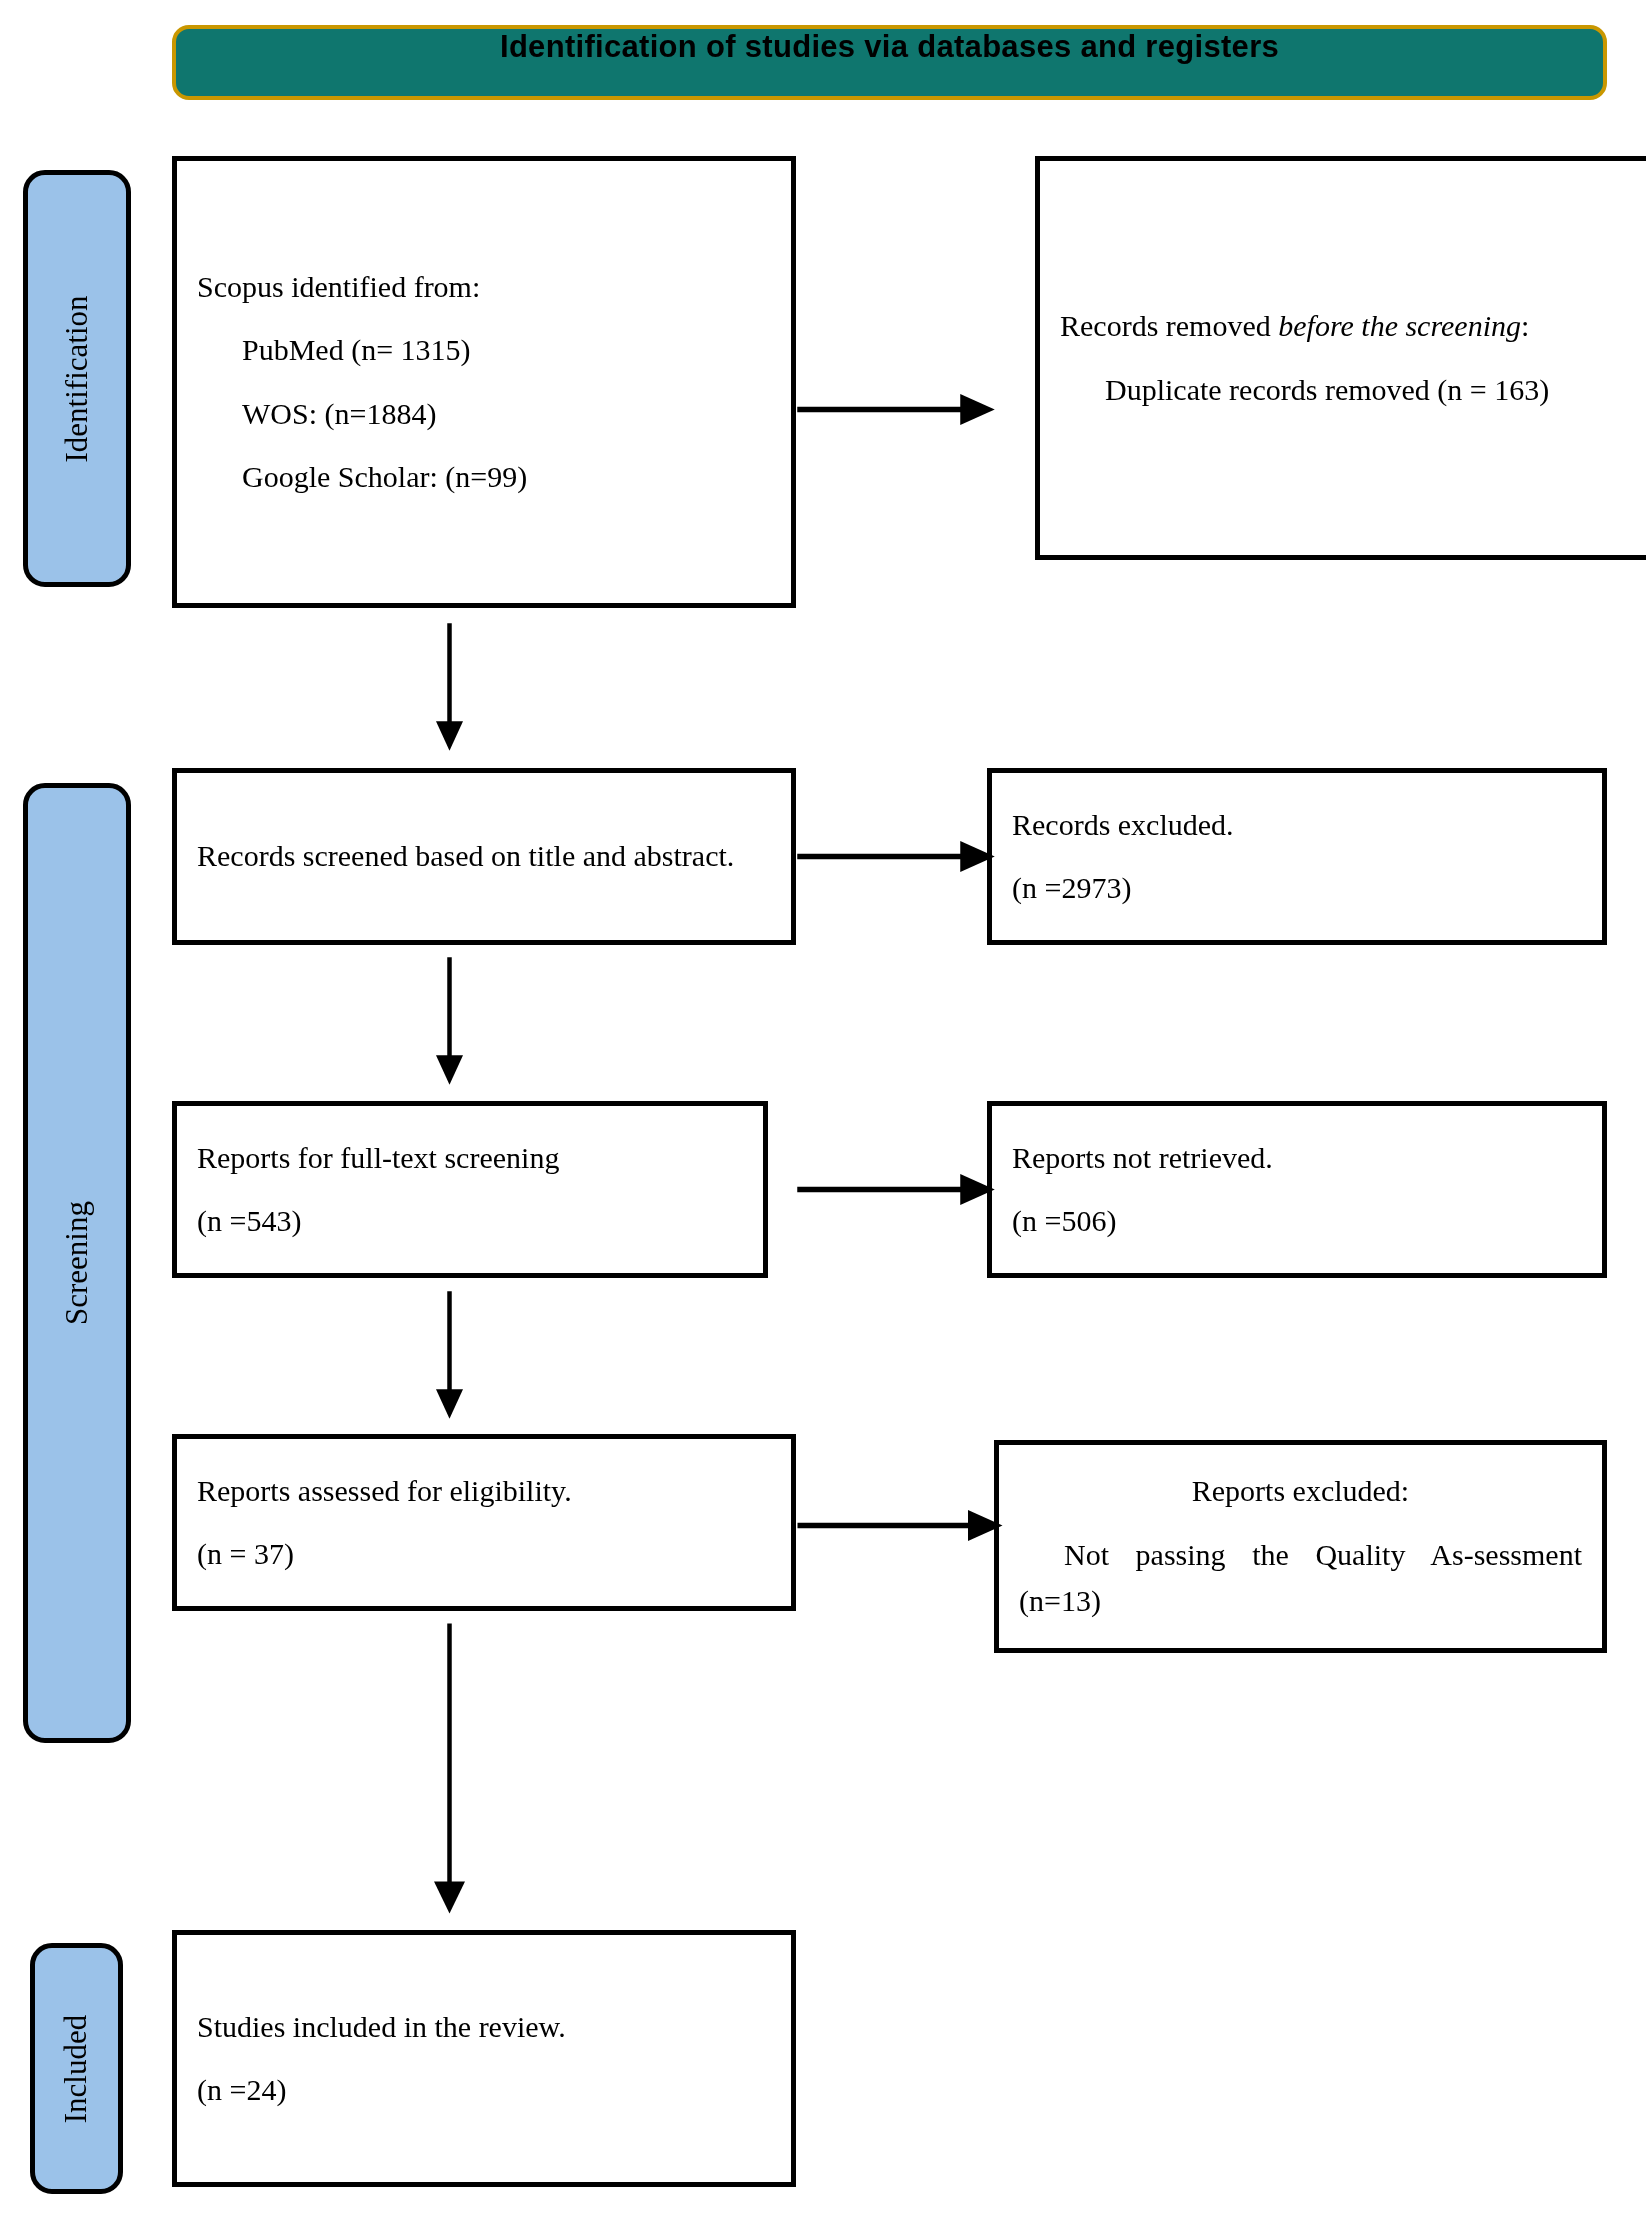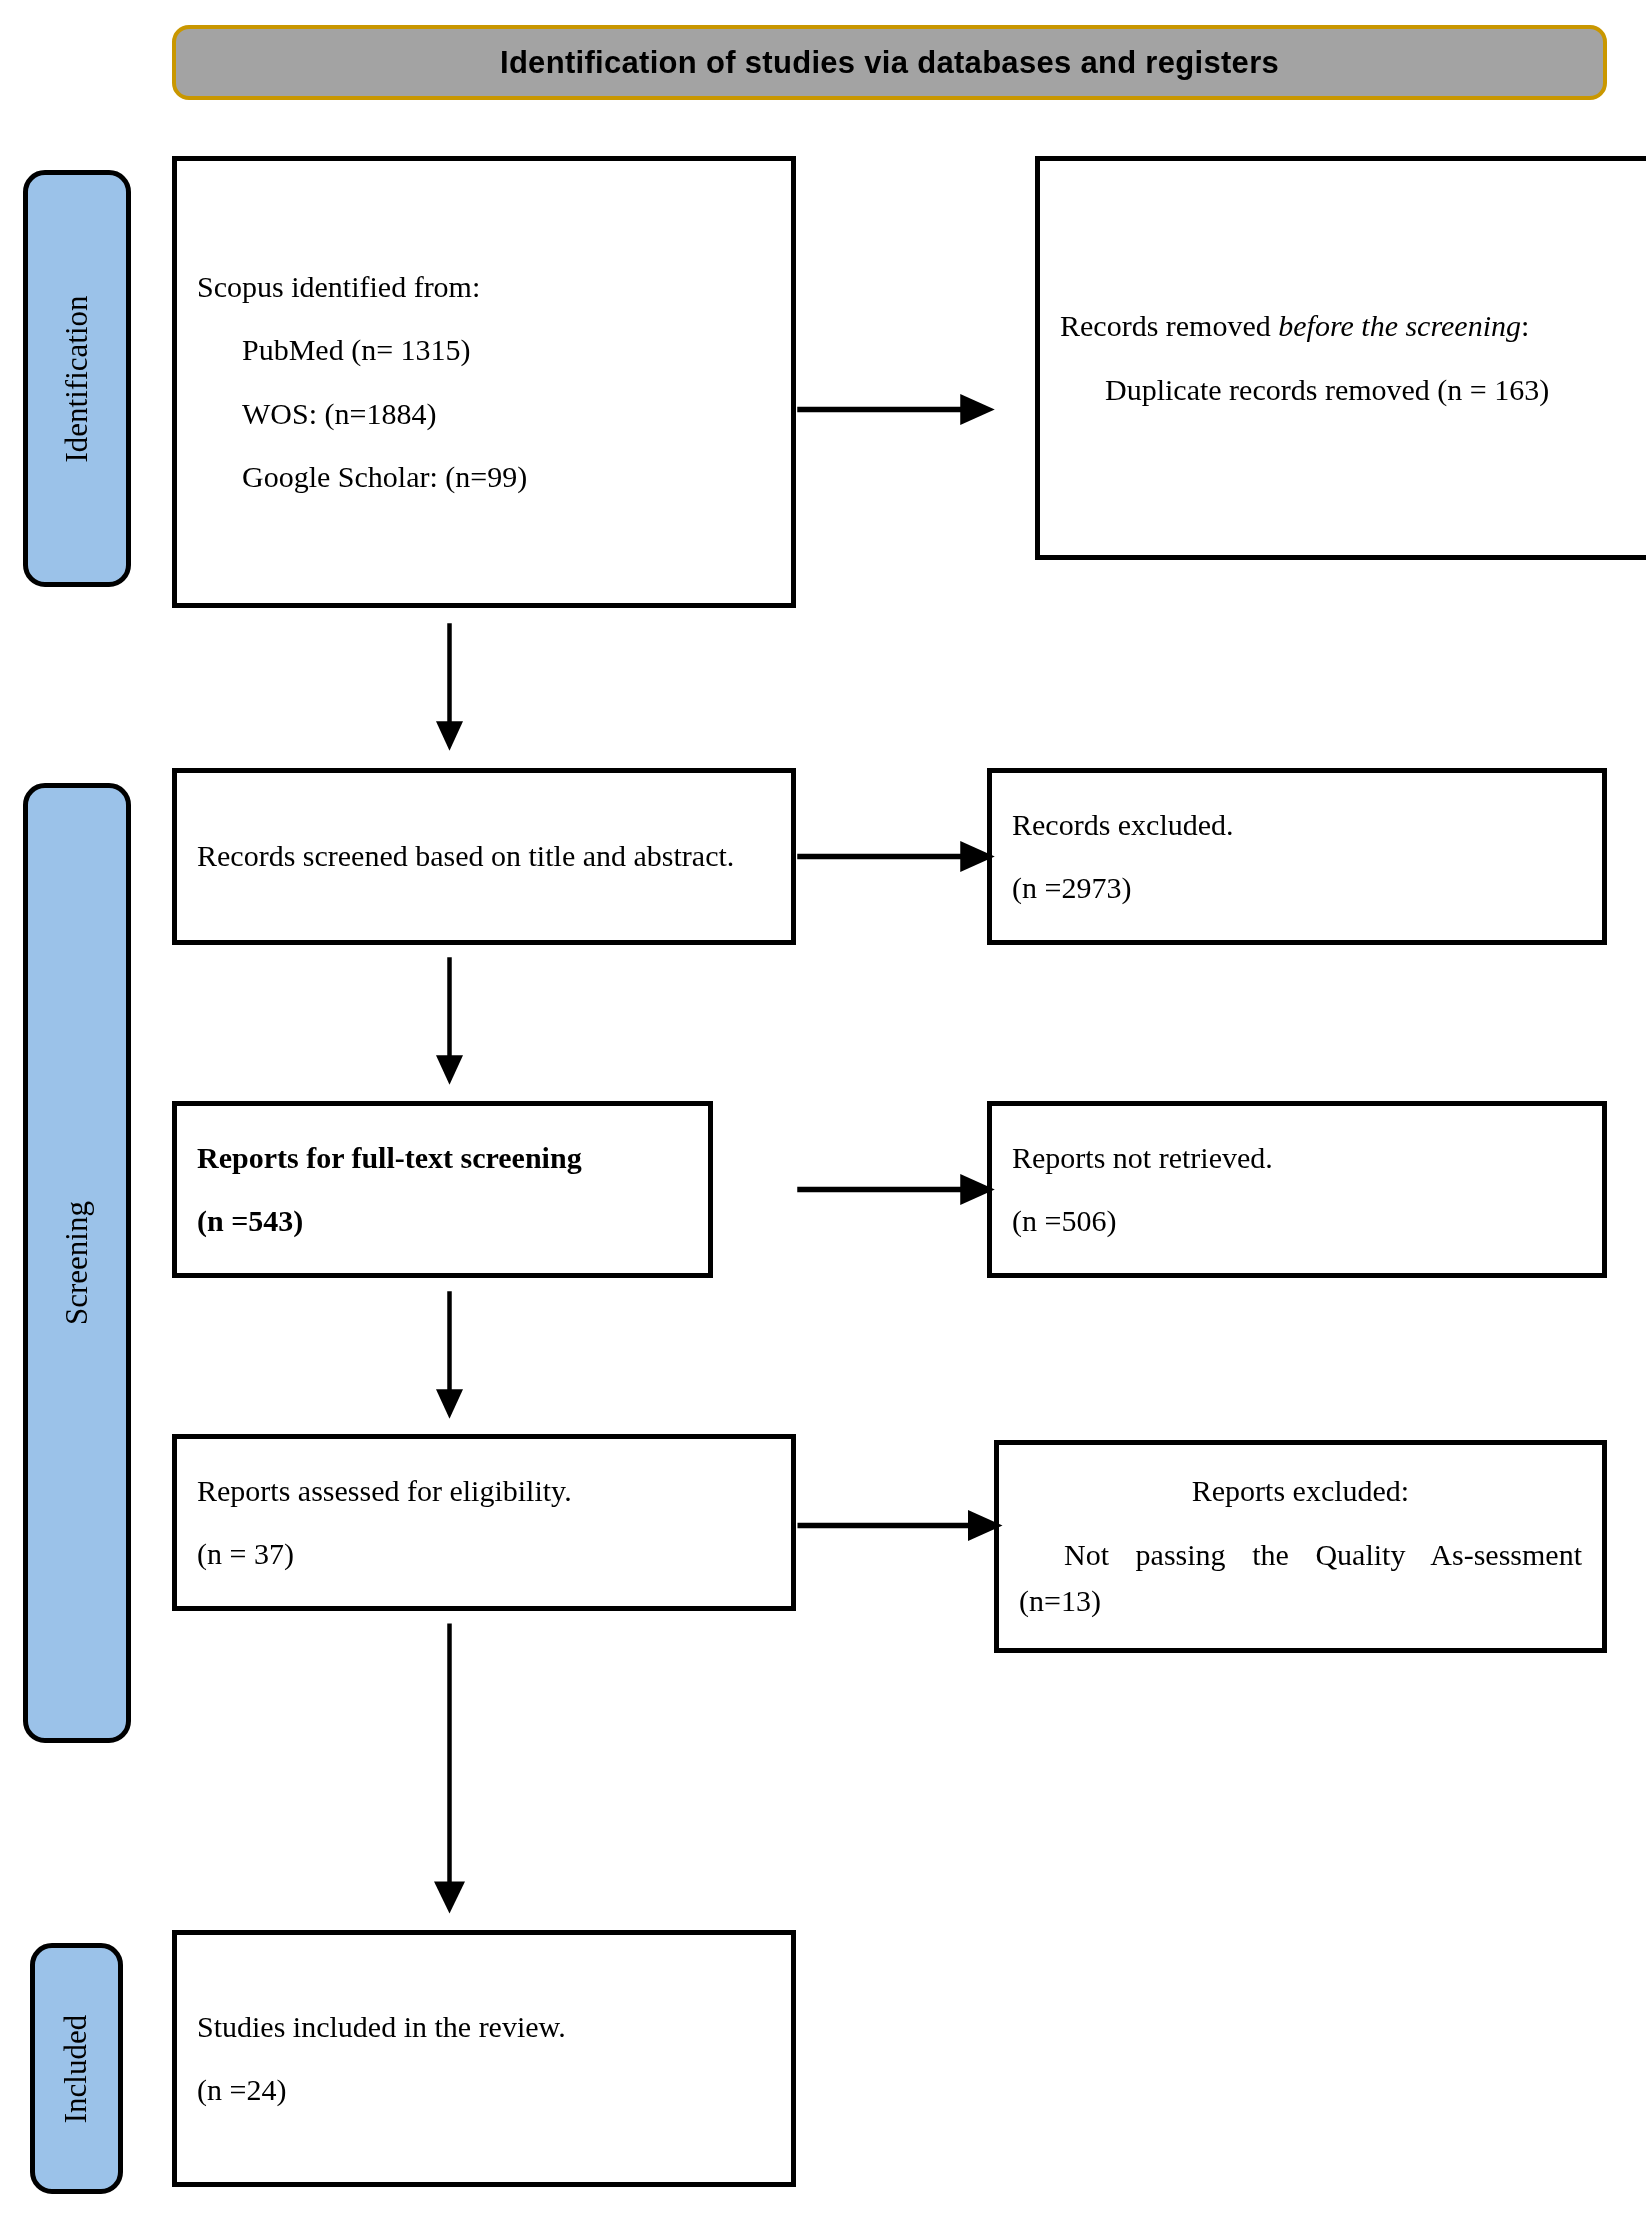--- a/index.html
+++ b/index.html
@@ -19,26 +19,26 @@
     overflow: hidden;
   }
 
   
   .phase-banner {
     position: absolute;
     left: 172px;
     top: 25px;
     width: 1435px;
     height: 75px;
-    background: #a3a3a3;
+    background: #0f766e;
     border: 4.5px solid #C99700;
     border-radius: 17px;
     box-sizing: border-box;
     display: flex;
-    align-items: center;
+    align-items: flex-start;
     justify-content: center;
   }
   .phase-banner .banner-text {
     font-family: "Liberation Sans", "DejaVu Sans", sans-serif;
     font-weight: bold;
     font-size: 31px;
     color: #000000;
     letter-spacing: 0.3px;
     white-space: nowrap;
   }
@@ -84,21 +84,21 @@
   }
   .pbox p.justify { text-align: justify; text-align-last: left; }
   .pbox p.center  { text-align: center; }
   .pbox p.indent  { text-indent: 45px; }
   .pbox p.gap     { margin-top: 17px; }
   .pbox .ital     { font-style: italic; }
 
   
   #box-identified { left: 172px;  top: 156px;  width: 624px; height: 452px; }
   #box-screened   { left: 172px;  top: 768px; width: 624px; height: 177px; }
-  #box-fulltext   { left: 172px;  top: 1101px; width: 541px; height: 177px; font-weight: bold; }
+  #box-fulltext   { left: 172px;  top: 1101px; width: 596px; height: 177px; }
   #box-eligible   { left: 172px;  top: 1434px; width: 624px; height: 177px; }
   #box-included   { left: 172px;  top: 1930px; width: 624px; height: 257px; }
 
   
   #box-removed       { left: 987px; top: 156px;  width: 620px; height: 404px; margin-left: 48px; }
   #box-excl-screened { left: 987px; top: 768px; width: 620px; height: 177px; }
   #box-notretrieved  { left: 987px; top: 1101px; width: 620px; height: 177px; }
   #box-excl-quality  { left: 994px; top: 1426px; width: 613px; height: 213px; margin-top: 14px; }
 
   

